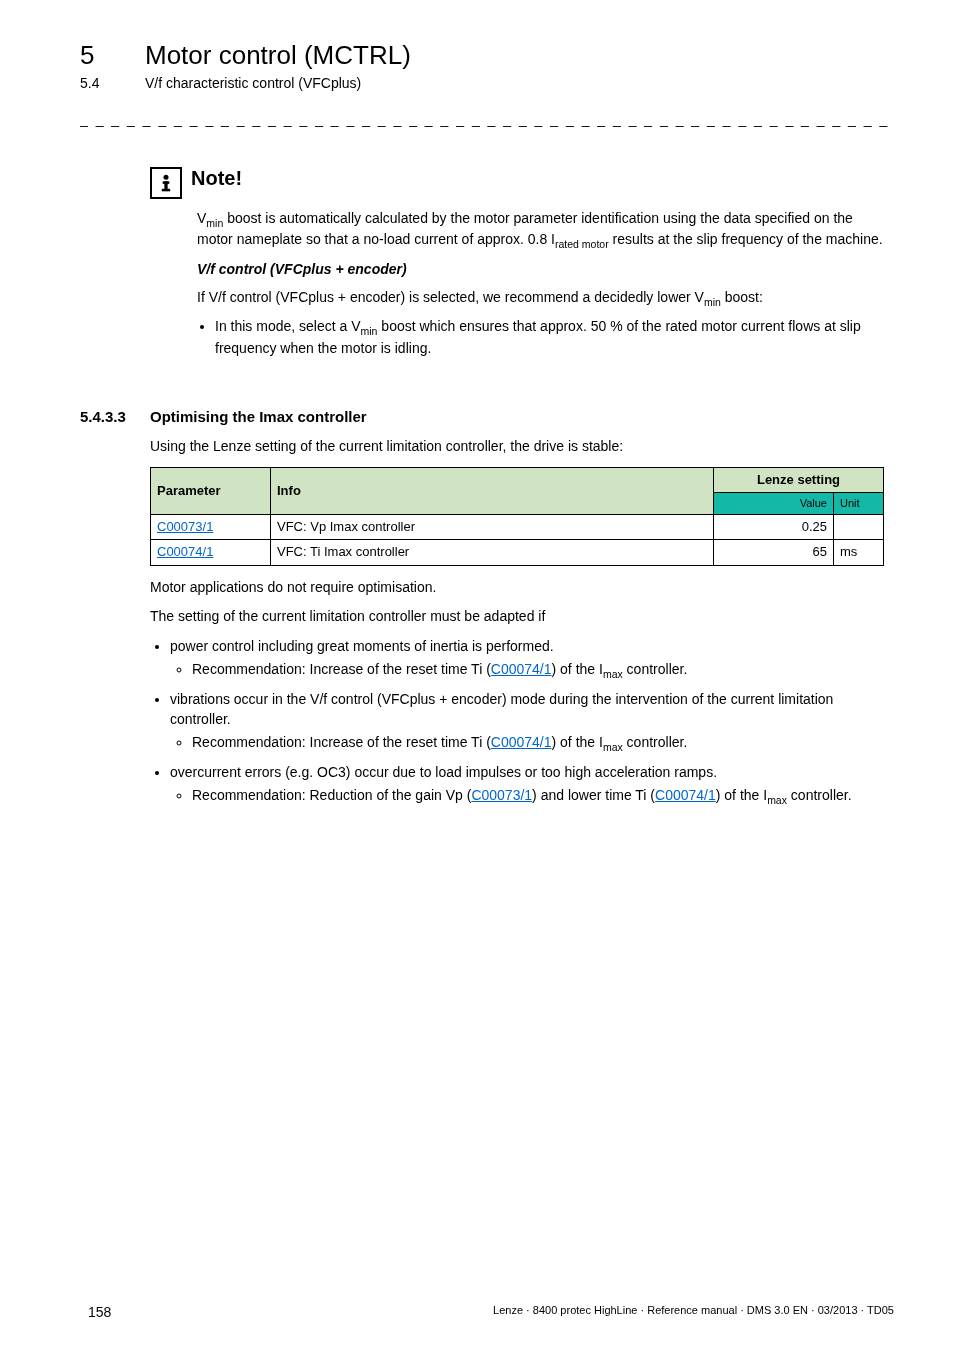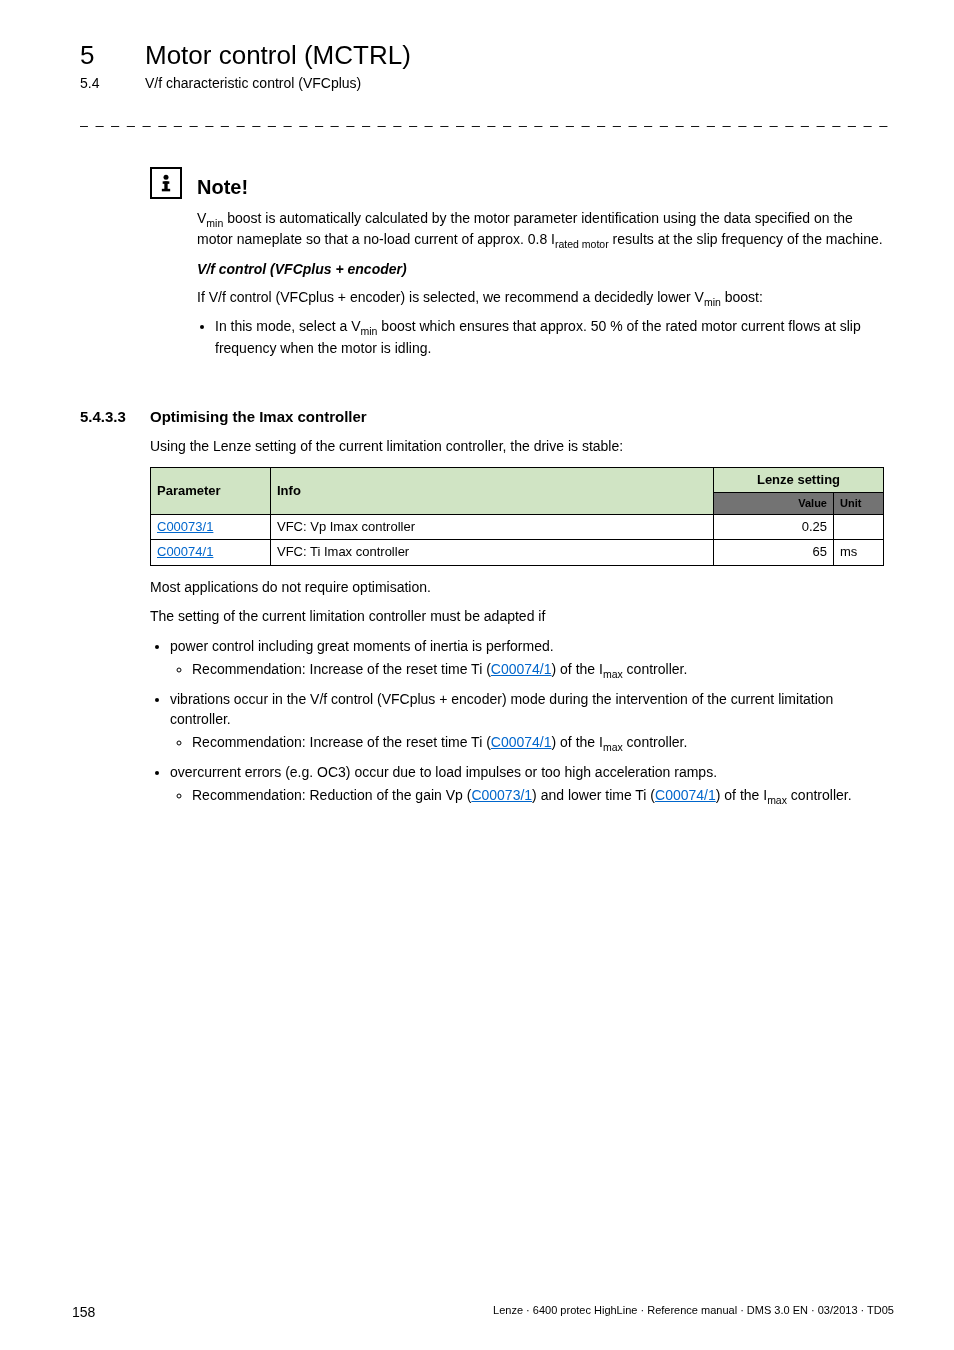--- a/index.html
+++ b/index.html
@@ -53,22 +53,22 @@
     white-space: nowrap;
     margin-bottom: 40px;
   }
   .note-block {
     margin-left: 70px;
     margin-right: 10px;
     margin-bottom: 50px;
   }
   .note-header {
     display: flex;
-    align-items: flex-end;
-    gap: 15px;
+    align-items: flex-start;
+    gap: 9px;
     margin-bottom: 10px;
   }
   .note-icon {
     width: 32px;
     height: 32px;
     border: 2px solid #000;
     display: flex;
     align-items: center;
     justify-content: center;
     box-sizing: border-box;
@@ -137,22 +137,22 @@
     border: 1px solid #000;
     padding: 3px 6px;
     text-align: left;
     vertical-align: middle;
   }
   table.params thead th {
     background: #d0e4c4;
     font-weight: 700;
   }
   table.params thead .subhead {
-    background: #737373;
-    font-weight: 700;
+    background: #14b8a6;
+    font-weight: 400;
     font-size: 11px;
     text-align: right;
   }
   table.params thead .subhead.unit {
     text-align: left;
   }
   table.params .value-cell { text-align: right; }
   table.params .unit-cell { text-align: left; }
   .col-param { width: 120px; }
   .col-info { }
@@ -173,21 +173,21 @@
   .sub-bullet {
     margin: 4px 0 0 0;
     padding-left: 22px;
   }
   .sub-bullet > li {
     margin-bottom: 2px;
   }
   .footer {
     position: absolute;
     bottom: 30px;
-    left: 72px;
+    left: 88px;
     right: 60px;
     display: flex;
     justify-content: space-between;
     font-size: 11px;
     color: #000;
   }
   .page-num {
     font-size: 14px;
   }
 </style>
@@ -270,21 +270,21 @@
         </tr>
         <tr>
           <td><span class="link">C00074/1</span></td>
           <td>VFC: Ti Imax controller</td>
           <td class="value-cell">65</td>
           <td class="unit-cell">ms</td>
         </tr>
       </tbody>
     </table>
 
-    <p>Most applications do not require optimisation.</p>
+    <p>Motor applications do not require optimisation.</p>
     <p>The setting of the current limitation controller must be adapted if</p>
 
     <ul class="bullet-list">
       <li>
         <span>power control including great moments of inertia is performed.</span>
         <ul class="sub-bullet">
           <li>
             <span>Recommendation: Increase of the reset time Ti (</span><span class="link">C00074/1</span><span>) of the I</span><sub>max</sub><span> controller.</span>
           </li>
         </ul>
@@ -303,16 +303,16 @@
           <li>
             <span>Recommendation: Reduction of the gain Vp (</span><span class="link">C00073/1</span><span>) and lower time Ti (</span><span class="link">C00074/1</span><span>) of the I</span><sub>max</sub><span> controller.</span>
           </li>
         </ul>
       </li>
     </ul>
   </div>
 
   <div class="footer">
     <span class="page-num">158</span>
-    <span>Lenze · 6400 protec HighLine · Reference manual · DMS 3.0 EN · 03/2013 · TD05</span>
+    <span>Lenze · 8400 protec HighLine · Reference manual · DMS 3.0 EN · 03/2013 · TD05</span>
   </div>
 
 </div>
 
 </body></html>

